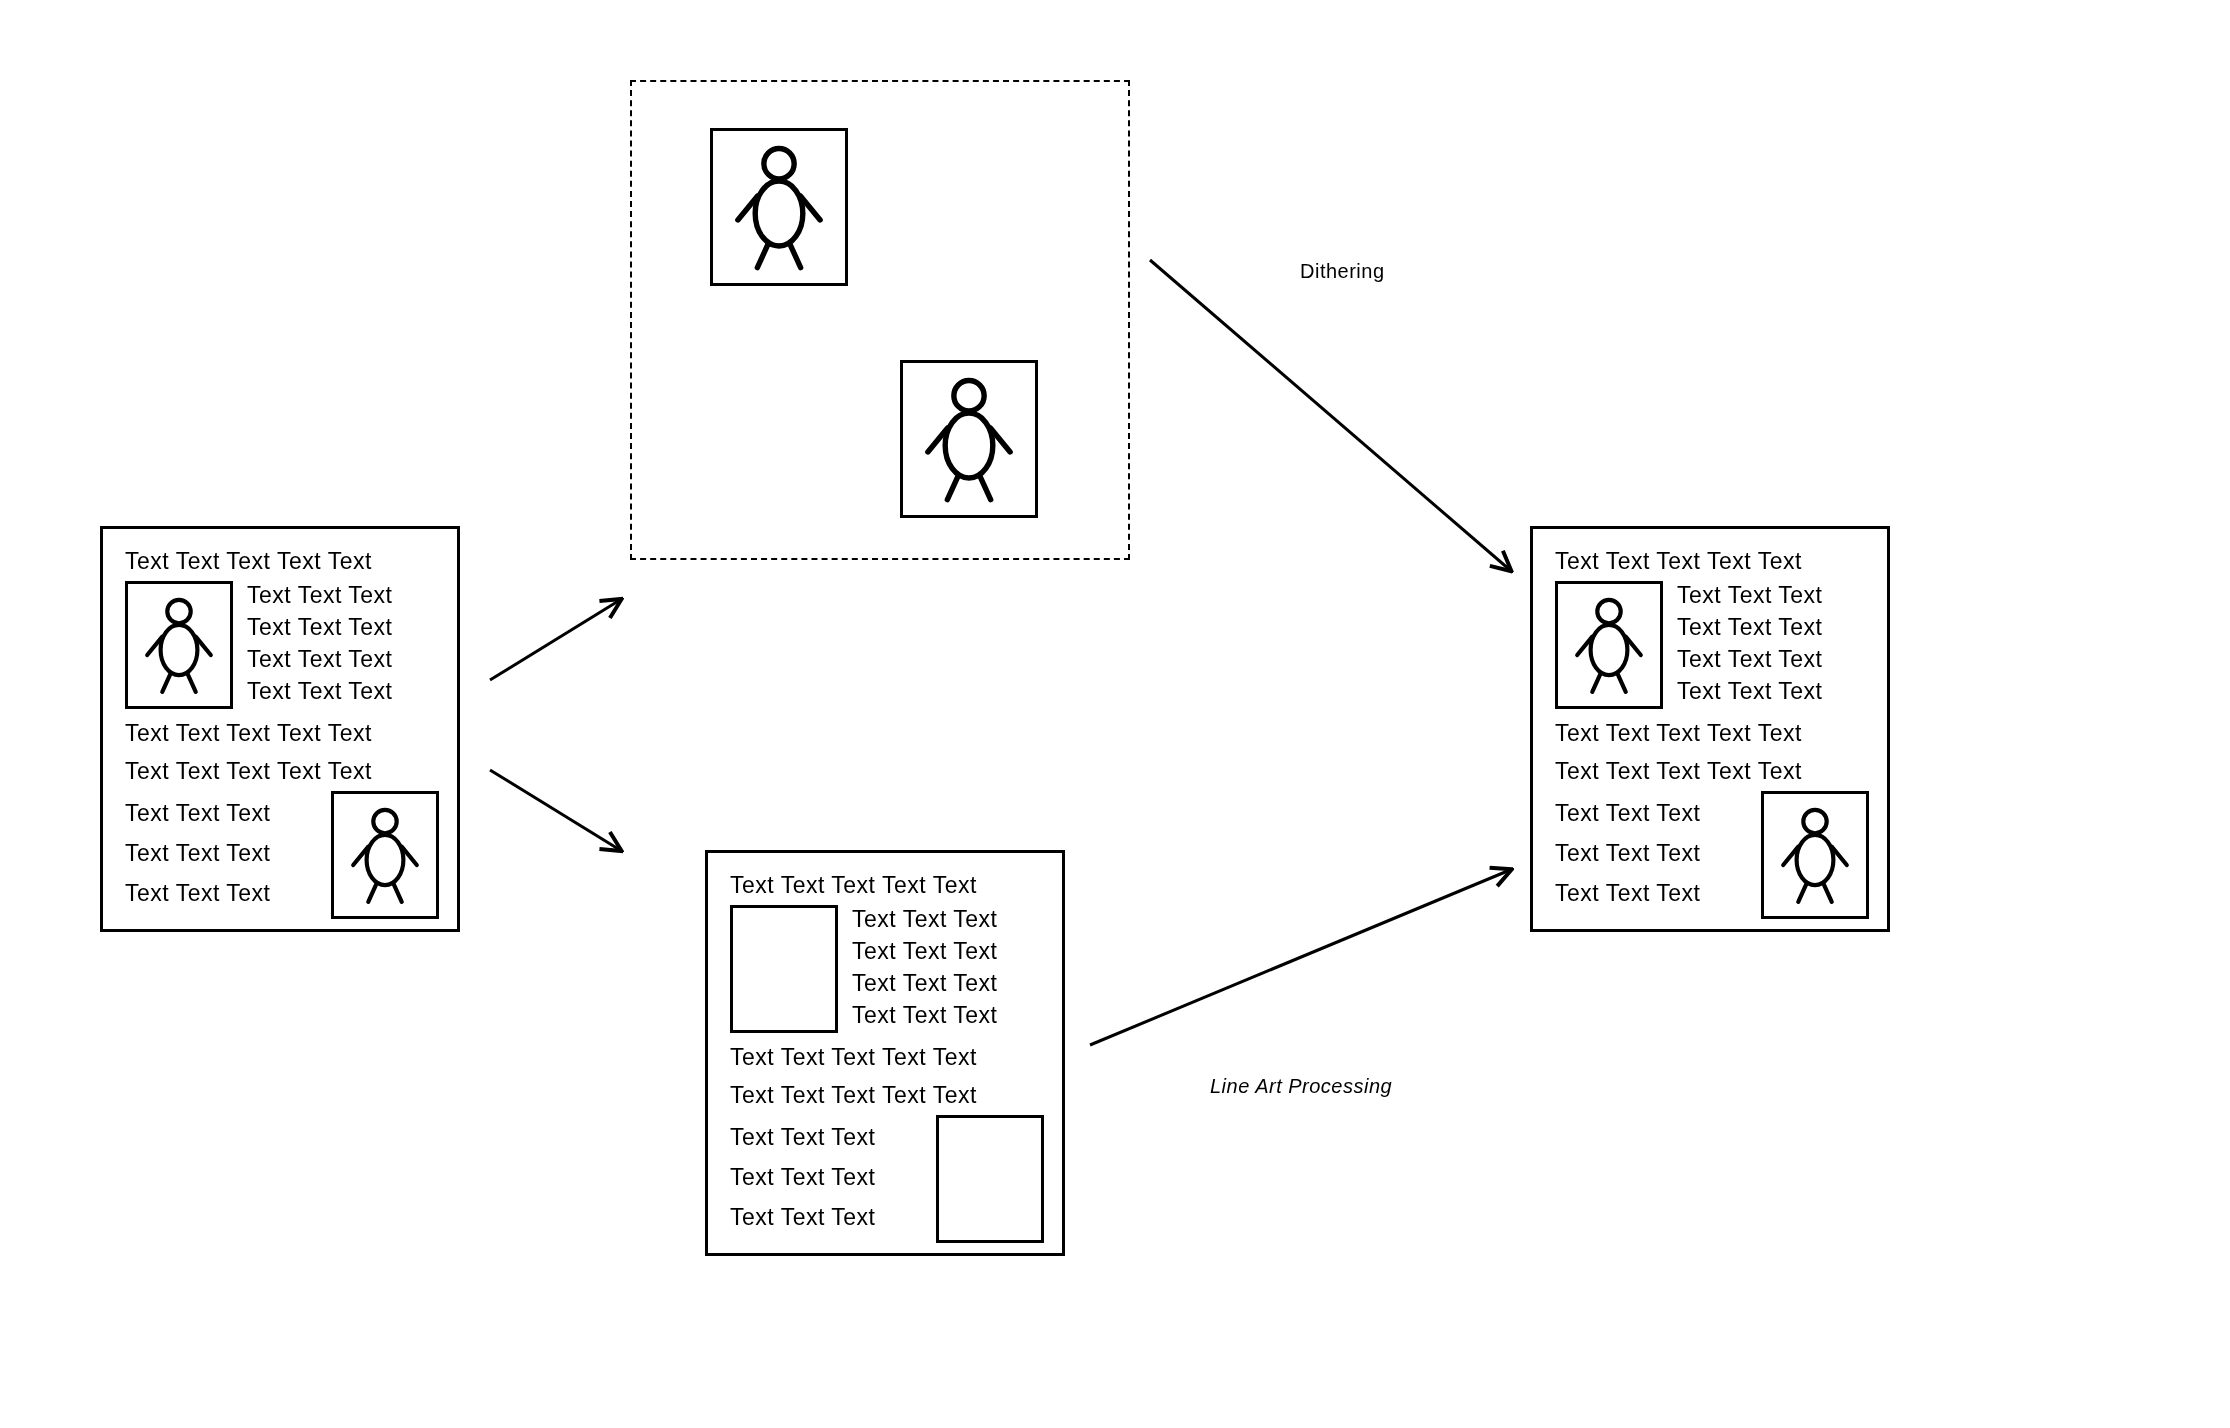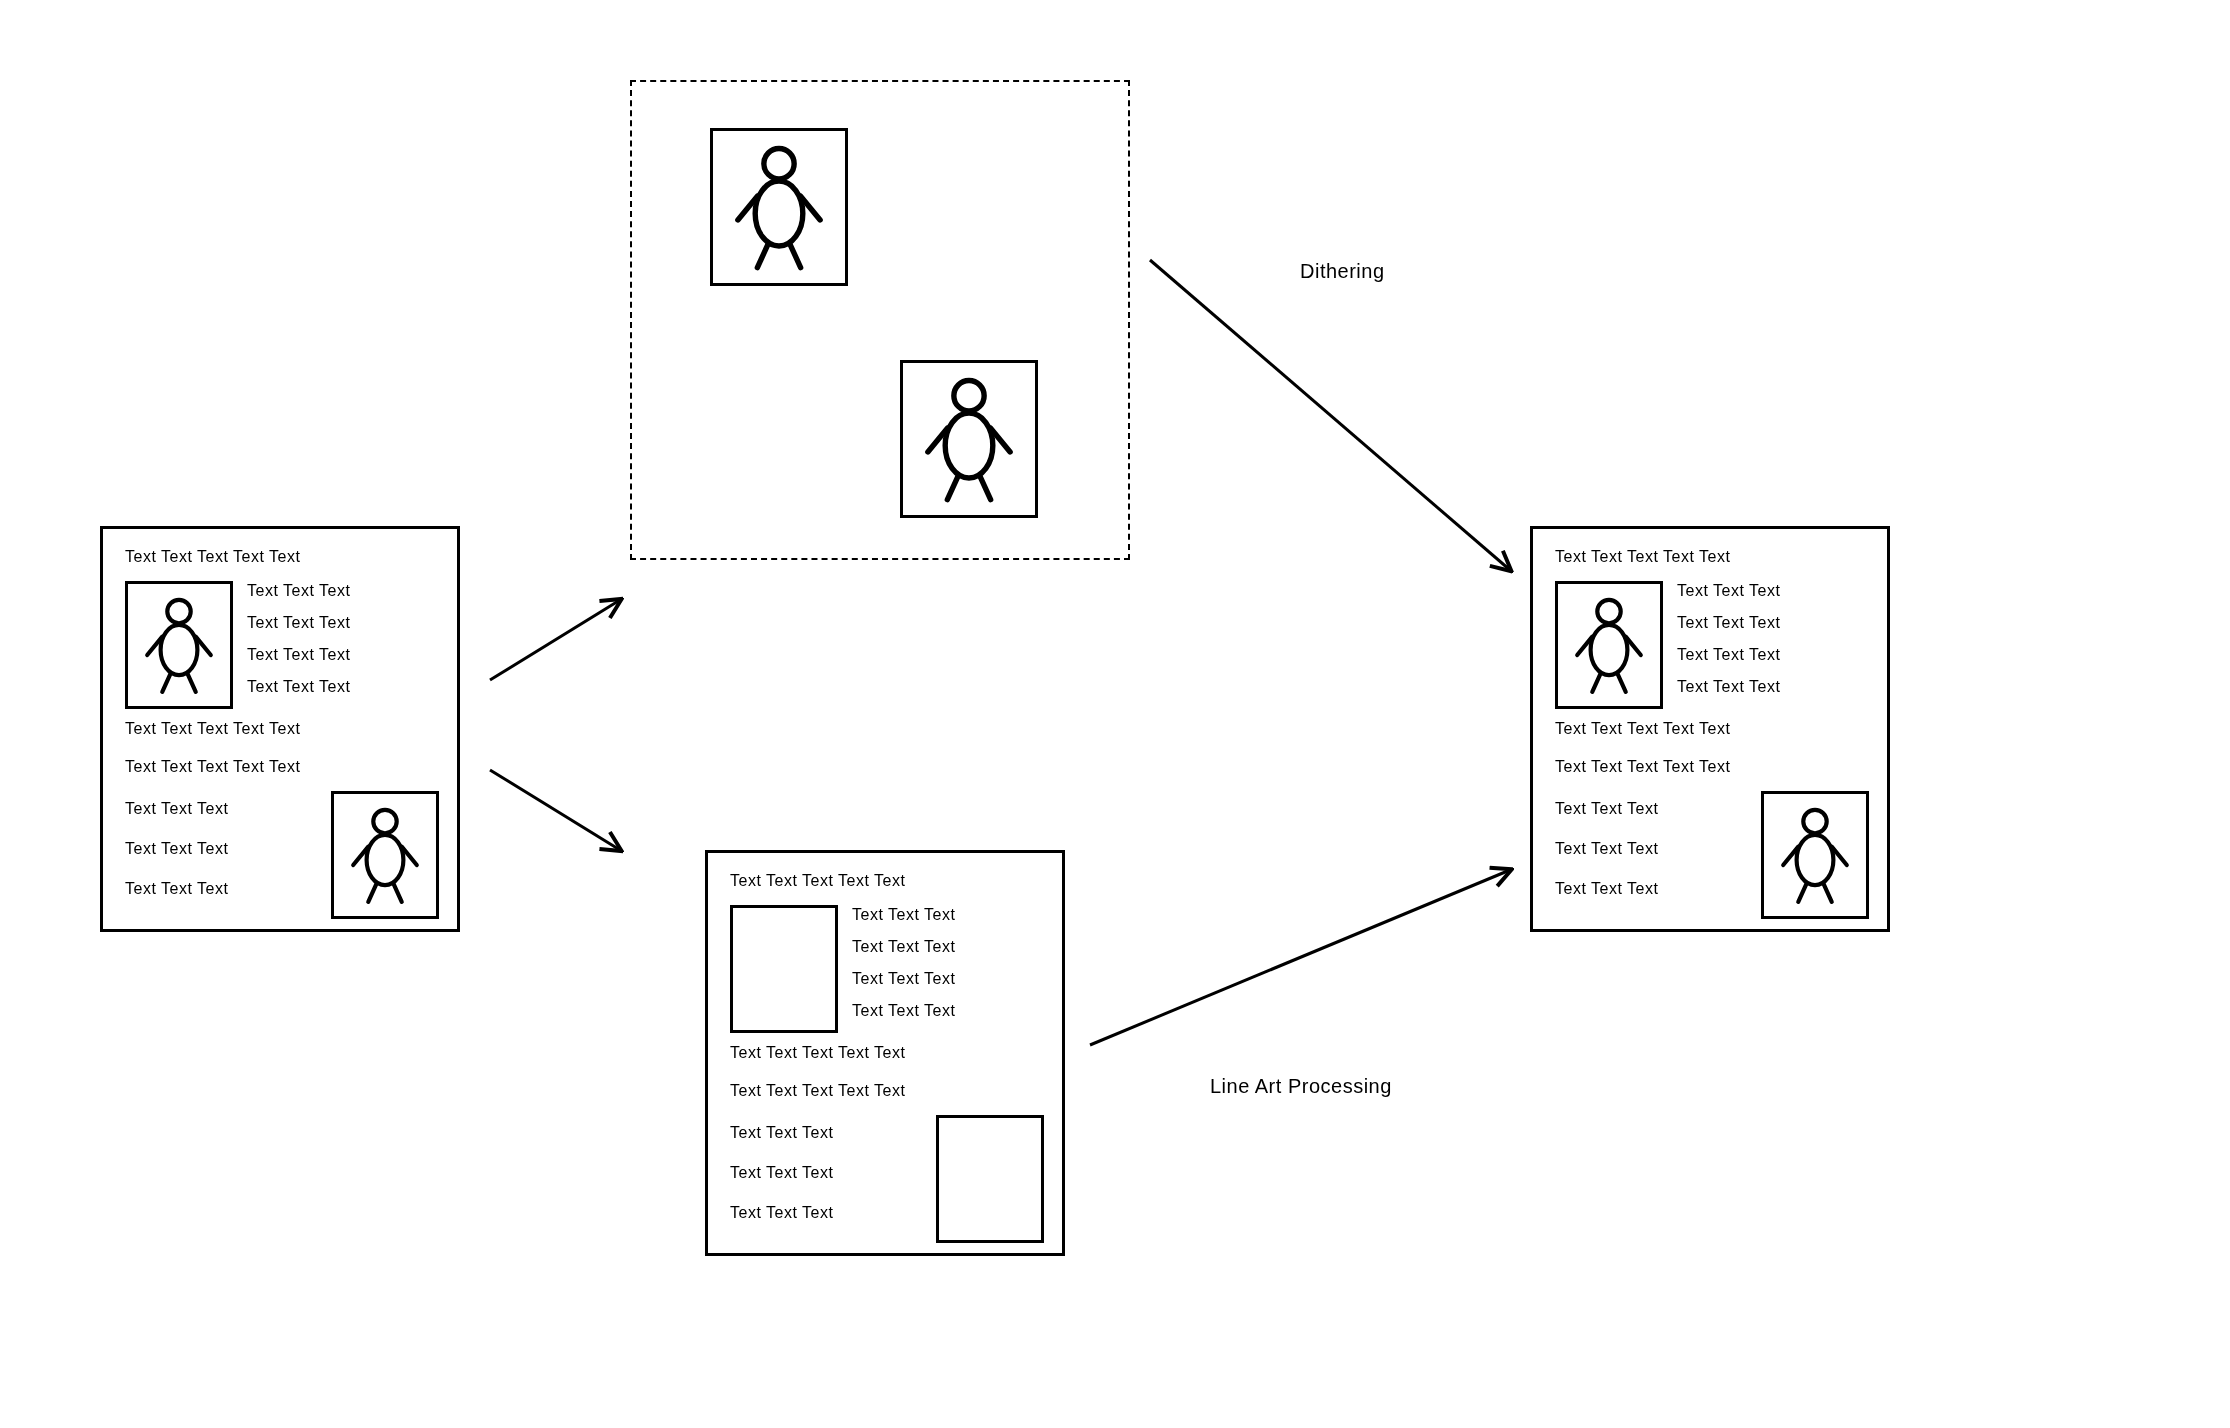--- a/index.html
+++ b/index.html
@@ -27,21 +27,21 @@
   }
   .panel .inner {
     position: relative;
     width: 100%;
     height: 100%;
   }
 
   
   .tline {
     white-space: nowrap;
-    font-size: 16px;
+    font-size: 23px;
     letter-spacing: 0.5px;
     line-height: 1.05;
   }
 
   
   .img-zone {
     position: absolute;
     border: 2.5px dashed #000;
     background: #fff;
     box-sizing: border-box;
@@ -241,15 +241,15 @@
 
     <line x1="490" y1="770" x2="620" y2="850" stroke="#000" stroke-width="3" marker-end="url(#ah)"></line>
 
     <line x1="1150" y1="260" x2="1510" y2="570" stroke="#000" stroke-width="3" marker-end="url(#ah)"></line>
 
     <line x1="1090" y1="1045" x2="1510" y2="870" stroke="#000" stroke-width="3" marker-end="url(#ah)"></line>
   </svg>
 
   <div class="free-label" style="left:1300px; top:260px;">Dithering</div>
 
-  <div class="free-label" style="left:1210px; top:1075px;">Line Art Processing</div>
+  <div class="free-label" style="left:1210px; top:1075px;font-style:italic;">Line Art Processing</div>
 
 </div>
 
 </body></html>

